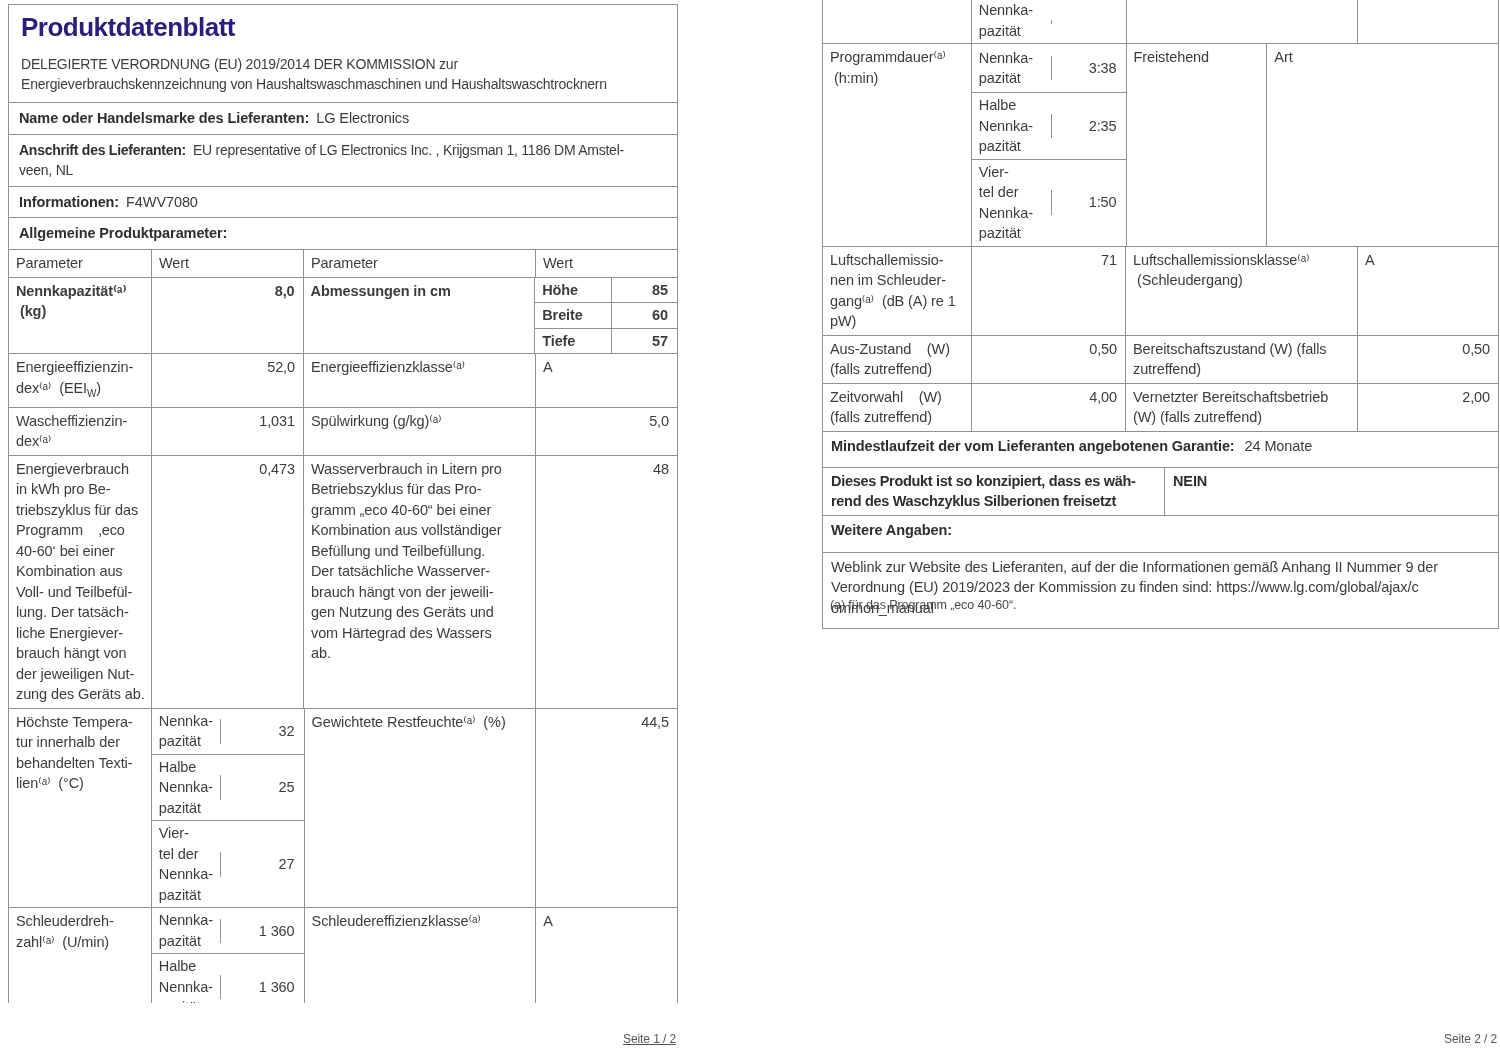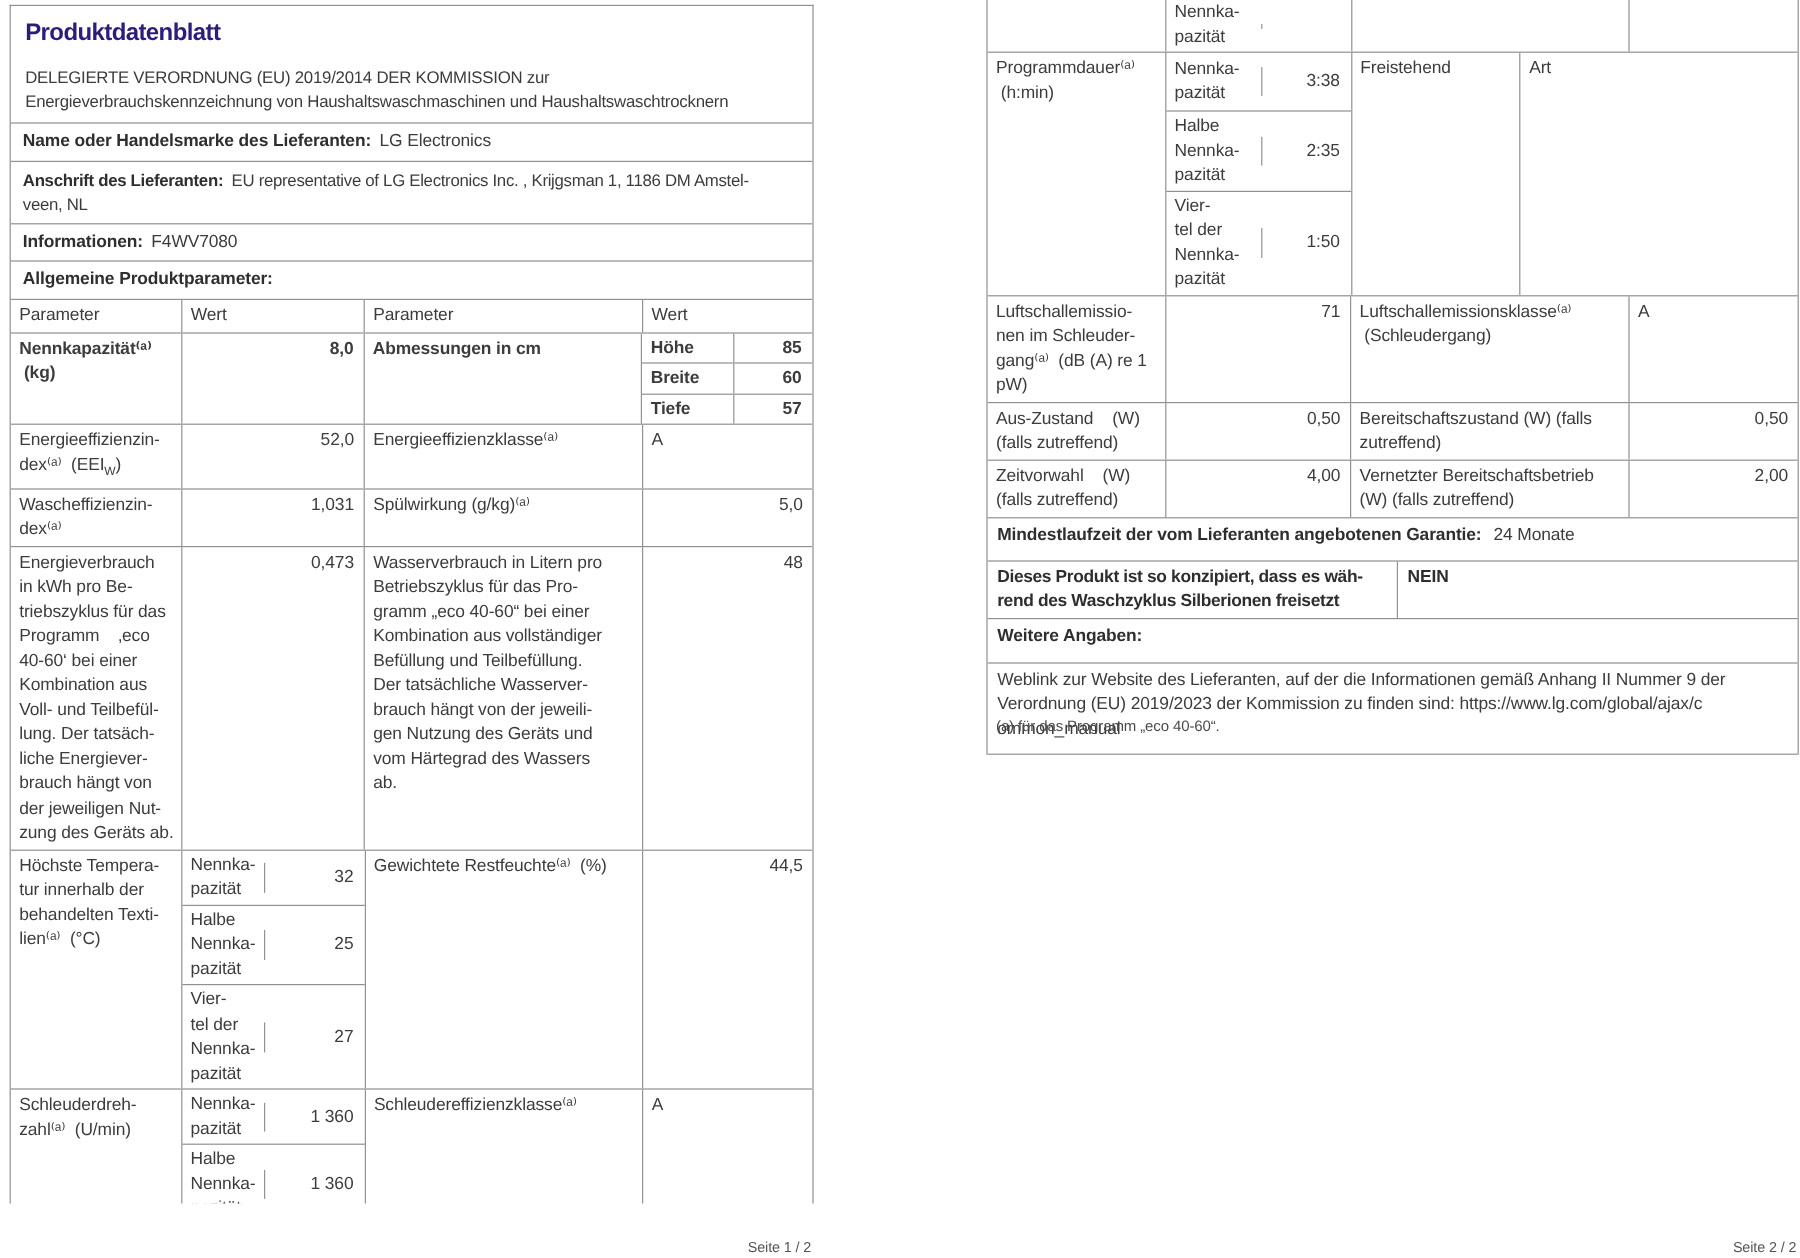--- a/index.html
+++ b/index.html
@@ -7,21 +7,21 @@
     position:relative;width:1500px;height:1048px;background:#ffffff;overflow:hidden;
     font-family:"Liberation Sans","DejaVu Sans",sans-serif;
     color:#3c3c3c;font-size:14.5px;letter-spacing:-0.1px;
   }
   .page{position:absolute;box-sizing:border-box;background:#fff;}
   #page1{left:8px;top:4px;width:670px;height:999px;border:1px solid #919191;border-bottom:none;overflow:hidden;}
   #page2{left:822px;top:0;width:677px;border-left:1px solid #919191;border-right:1px solid #919191;}
   .b{font-weight:bold;color:#2e2e2e;}
   .pre{white-space:pre-line;}
   .hdr{padding:6px 12px 8px 12px;}
-  .title{font-size:20px;font-weight:bold;color:#2a1d7c;letter-spacing:-0.5px;line-height:32px;margin:0 0 11px 0;}
+  .title{font-size:26px;font-weight:bold;color:#2a1d7c;letter-spacing:-0.5px;line-height:32px;margin:0 0 11px 0;}
   .reg{font-size:14px;line-height:20px;letter-spacing:-0.2px;}
   .info{border-top:1px solid #919191;padding:5px 4px 5px 10px;line-height:20.5px;}
   .info .iv{margin-left:7px;text-align:center;}
   .tight{font-size:14px;letter-spacing:-0.25px;}
   
   .trow{display:flex;border-top:1px solid #919191;align-items:stretch;box-sizing:border-box;}
   #page2 .trow{border-top:none;border-bottom:1px solid #919191;}
   .c{box-sizing:border-box;padding:3px 5px 3px 7px;line-height:20.5px;}
   .c2,.c3,.c4{border-left:1px solid #919191;}
   #page1 .c1{width:142px;}
@@ -41,21 +41,21 @@
   #page1 .c2 .sk{width:68px;}
   #page1 .c4 .sk{width:76px;}
   #page2 .c2 .sk{width:79px;}
   .wide{border-top:1px solid #919191;padding:4px 8px;line-height:20.5px;}
   #page2 .wide{border-top:none;border-bottom:1px solid #919191;}
   .silver-left{width:341px;box-sizing:border-box;padding:3px 4px 3px 8px;line-height:20.5px;letter-spacing:-0.3px;}
   .silver-right{flex:1;border-left:1px solid #919191;padding:3px 8px;line-height:20.5px;}
   sub{font-size:10px;}
   .footnote{position:absolute;left:830px;top:598px;font-size:12.5px;color:#4a4a4a;letter-spacing:-0.1px;}
   .footer{position:absolute;top:1032px;width:110px;text-align:right;font-size:12px;color:#555;}
-  #footer1{left:566px;}
+  #footer1{left:566px;text-decoration:underline;}
   #footer2{left:1387px;}
 </style>
 </head>
 <body>
 
 <div class="page" id="page1">
 
   <div class="hdr">
     <div class="title">Produktdatenblatt</div>
     <div class="reg pre">DELEGIERTE VERORDNUNG (EU) 2019/2014 DER KOMMISSION zur

